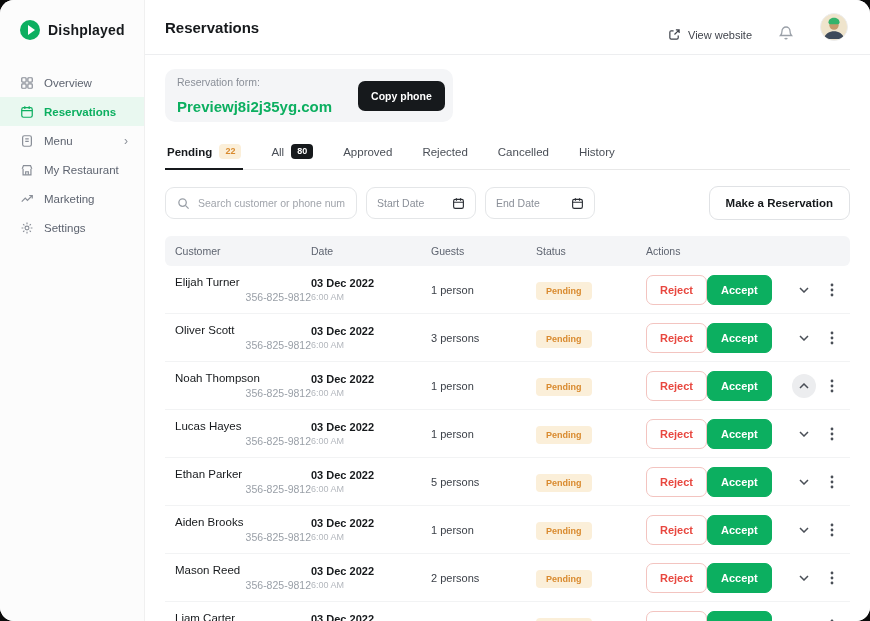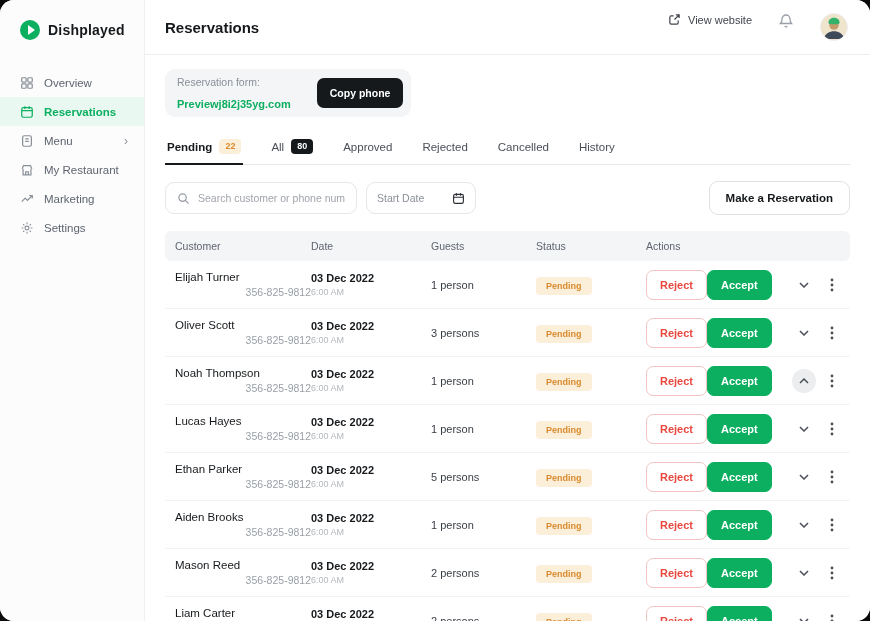--- a/index.html
+++ b/index.html
@@ -34,32 +34,32 @@
   .nav{padding-top:12px;}
   .nav-item{display:flex;align-items:center;gap:10px;height:29px;padding:0 16px 0 20px;color:#5E6470;font-size:11.5px;font-weight:500;cursor:pointer;}
   .nav-item svg{width:14px;height:14px;flex-shrink:0;color:#8A8F98;}
   .nav-item.active{background:var(--accent-green-soft);color:var(--accent-green);font-weight:600;}
   .nav-item.active svg{color:var(--accent-green);}
   .nav-chevron{margin-left:auto;color:#8A8F98;font-size:12px;line-height:1;}
   
   .main{flex:1;display:flex;flex-direction:column;min-width:0;background:#fff;}
   .topbar{height:55px;flex-shrink:0;display:flex;align-items:center;padding:0 22px 0 20px;border-bottom:1px solid var(--border);}
   .page-title{font-size:15px;font-weight:700;color:var(--dark);}
-  .topbar-right{margin-left:auto;display:flex;align-items:flex-start;gap:26px;}
+  .topbar-right{margin-left:auto;display:flex;align-items:flex-end;gap:26px;}
   .view-website{display:flex;align-items:center;gap:7px;font-size:11px;color:#40444C;cursor:pointer;}
   .view-website svg{width:13px;height:13px;color:#40444C;}
   .bell-btn{background:none;border:none;cursor:pointer;display:flex;color:#9AA0A8;}
   .bell-btn svg{width:16px;height:16px;}
   .avatar{width:28px;height:28px;border-radius:50%;overflow:hidden;cursor:pointer;border:1px solid #EDEDED;background:#EFE8D8;flex-shrink:0;}
   .avatar svg{width:100%;height:100%;display:block;}
   .content{flex:1;padding:14px 20px 0;overflow:hidden;}
   
   .form-banner{display:flex;width:max-content;align-items:center;gap:26px;background:#F4F5F7;border-radius:10px;padding:7px 8px 7px 12px;}
   .form-banner-label{font-size:10.5px;color:#8A8F98;margin-bottom:10px;}
-  .form-banner-link{font-size:11px;color:var(--accent-green);font-weight:600;cursor:pointer;}
+  .form-banner-link{font-size:15px;color:var(--accent-green);font-weight:600;cursor:pointer;}
   .copy-btn{background:var(--dark);color:#fff;font-size:10.5px;font-weight:600;border:none;border-radius:7px;padding:9px 13px;cursor:pointer;font-family:inherit;}
   
   .tabs{margin-top:14px;display:flex;gap:26px;border-bottom:1px solid #E8E8E8;}
   .tab{display:flex;align-items:center;gap:7px;padding:8px 2px 10px;font-size:11.5px;color:#4A4F57;cursor:pointer;position:relative;}
   .tab.active{color:var(--dark);font-weight:700;}
   .tab.active::after{content:"";position:absolute;left:0;right:0;bottom:-1px;height:2px;background:var(--dark);}
   .tab-badge{font-size:9px;font-weight:700;padding:3px 6px;border-radius:4px;line-height:1;}
   .tab-badge.orange{background:var(--pending-bg);color:var(--pending-text);}
   .tab-badge.dark{background:var(--dark);color:#fff;}
   
@@ -222,20 +222,27 @@
             </svg>
           <input type="text" placeholder="Search customer or phone number..." style="">
         </div>
         <div class="date-box">
           <input type="text" placeholder="Start Date" style="">
           <svg viewBox="0 0 16 16" fill="none" stroke="currentColor" stroke-width="1.4">
               <rect x="2" y="3" width="12" height="11" rx="2"></rect>
               <path d="M2 6.5h12M5.5 1.5v3M10.5 1.5v3"></path>
             </svg>
         </div>
+        <div class="date-box">
+          <input type="text" placeholder="End Date" style="">
+          <svg viewBox="0 0 16 16" fill="none" stroke="currentColor" stroke-width="1.4">
+              <rect x="2" y="3" width="12" height="11" rx="2"></rect>
+              <path d="M2 6.5h12M5.5 1.5v3M10.5 1.5v3"></path>
+            </svg>
+        </div>
         <button class="make-btn">Make a Reservation</button>
       </div>
 
       <div class="table">
         <div class="thead">
           <div>Customer</div>
           <div>Date</div>
           <div>Guests</div>
           <div>Status</div>
           <div>Actions</div>

